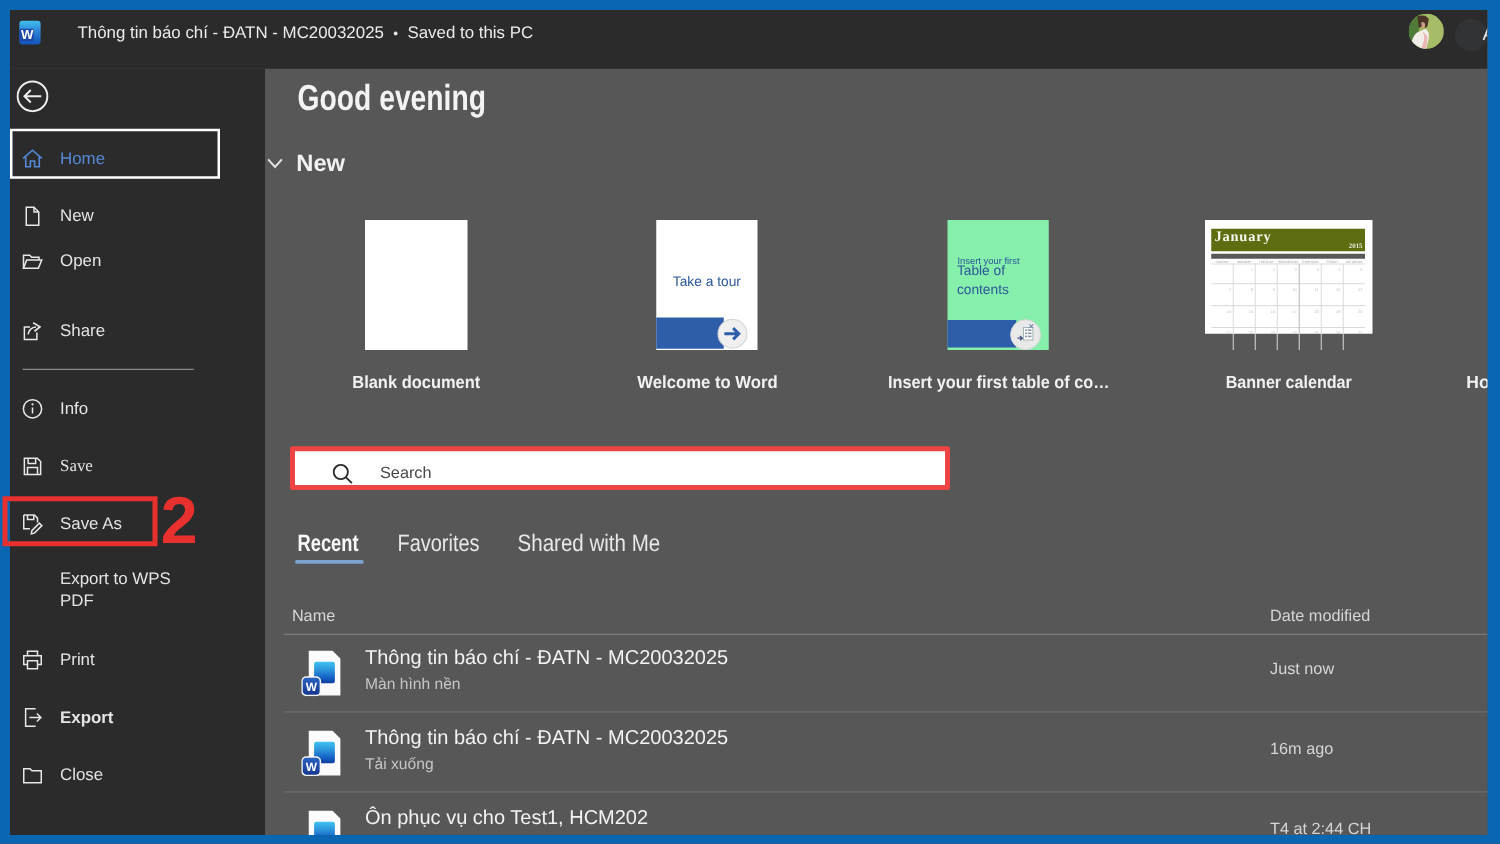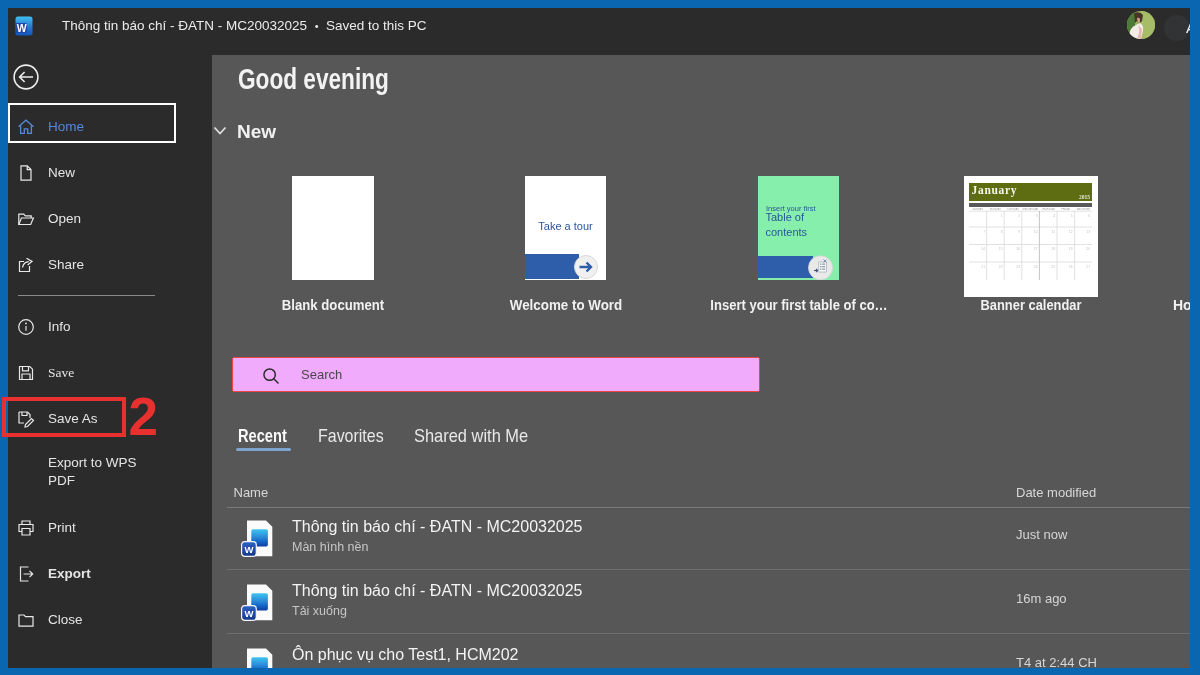--- a/index.html
+++ b/index.html
@@ -75,21 +75,21 @@
     </div>
 
     <div class="sbitem" style="top:98px;">
       <svg class="sbicon" viewBox="0 0 18 18" fill="none" stroke="#e8e8e8" stroke-width="1.2">
         <path d="M4 1.8 H10.2 L14 5.6 V16.2 H4 Z"></path>
         <path d="M10.2 1.8 V5.6 H14"></path>
       </svg>
       <div class="sbtext">New</div>
     </div>
 
-    <div class="sbitem" style="top:144px;">
+    <div class="sbitem" style="top:134px;">
       <svg class="sbicon" viewBox="0 0 18 18" fill="none" stroke="#e8e8e8" stroke-width="1.2">
         <path d="M1.8 14.5 V4.2 H6.8 L8.3 5.8 H14.2 V8"></path>
         <path d="M1.8 14.5 L4.4 8 H16.4 L13.7 14.5 Z"></path>
       </svg>
       <div class="sbtext">Open</div>
     </div>
 
     <div class="sbitem" style="top:190px;">
       <svg class="sbicon" viewBox="0 0 18 18" fill="none" stroke="#e8e8e8" stroke-width="1.2">
         <path d="M12.5 10 V15.5 H2.5 V5.5 H7"></path>
@@ -191,21 +191,21 @@
           <rect x="12" y="11" width="1.5" height="1.3"></rect>
           <rect x="14.2" y="11" width="3" height="1.3"></rect>
           <rect x="12" y="13.5" width="1.5" height="1.3"></rect>
           <rect x="14.2" y="13.5" width="3" height="1.3"></rect>
         </g>
       <path d="M15.5 4.5 L18.5 7.5 M18.5 4.5 L15.5 7.5" stroke="#7a88a8" stroke-width="0.9"></path>
     </svg>
   </div>
   <div class="cardlabel" style="left:671px; width:240px; white-space:nowrap; transform:scaleX(0.93);">Insert your first table of co…</div>
 
-  <div class="abs" style="left:956px; top:168px; width:134px; height:121px; background:#fff;">
+  <div class="abs" style="left:956px; top:168px; width:134px; height:91px; background:#fff;">
     <div class="abs" style="left:5px; top:6.9px; width:123px; height:18.5px; background:#5e6c12;">
       <div class="abs" style="left:2.5px; top:0.8px; font-family:'Liberation Serif',serif; font-weight:bold; font-size:11.5px; color:#f7f7ee; letter-spacing:0.7px;">January</div>
       <div class="abs" style="right:2px; top:11px; font-family:'Liberation Serif',serif; font-weight:bold; font-size:5.5px; color:#e8e8d8;">2015</div>
     </div>
     <div class="abs" style="left:5px; top:27.3px; width:123px; height:4px; background:#595959;"></div>
     <svg class="abs" style="left:5px; top:31.5px;" width="123" height="72" viewBox="0 0 123 72">
       <g stroke="#d9d9d9" stroke-width="0.8">
         <line x1="0" y1="3.2" x2="123" y2="3.2"></line>
         <line x1="0" y1="19" x2="123" y2="19"></line>
         <line x1="0" y1="36.5" x2="123" y2="36.5"></line>
@@ -253,21 +253,21 @@
           <text x="68.5" y="59.5">24</text>
           <text x="86" y="59.5">25</text>
           <text x="103.5" y="59.5">26</text>
           <text x="121" y="59.5">27</text>
       </g>
     </svg>
   </div>
   <div class="cardlabel" style="left:942px; width:162px; transform:scaleX(0.92);">Banner calendar</div>
   <div class="cardlabel" style="left:1165px; width:60px; text-align:left; transform:none;">Ho</div>
 
-  <div class="abs" style="left:224px; top:349px; width:528px; height:35px; background:#f0abfc; border:1px solid #ef4444; border-radius:2px;">
+  <div class="abs" style="left:224px; top:349px; width:528px; height:35px; background:#ffffff; border:4px solid #ef4444; border-radius:2px;">
     <svg class="abs" style="left:28px; top:8px;" width="20" height="20" viewBox="0 0 19 19">
       <circle cx="8.2" cy="8.2" r="5.4" stroke="#2a2a2a" stroke-width="1.4" fill="none"></circle>
       <line x1="12.2" y1="12.2" x2="16.6" y2="16.6" stroke="#2a2a2a" stroke-width="1.4"></line>
     </svg>
     <div class="abs" style="left:68px; top:0; line-height:34px; font-size:13px; color:#484848;">Search</div>
   </div>
 
   <div class="abs" style="left:229.5px; top:417px; font-size:19px; font-weight:bold; color:#fafafa; transform:scaleX(0.77); transform-origin:0 0;">Recent</div>
   <div class="abs" style="left:310px; top:417px; font-size:19px; color:#e8e8e8; transform:scaleX(0.84); transform-origin:0 0;">Favorites</div>
   <div class="abs" style="left:406px; top:417px; font-size:19px; color:#e8e8e8; transform:scaleX(0.865); transform-origin:0 0;">Shared with Me</div>

